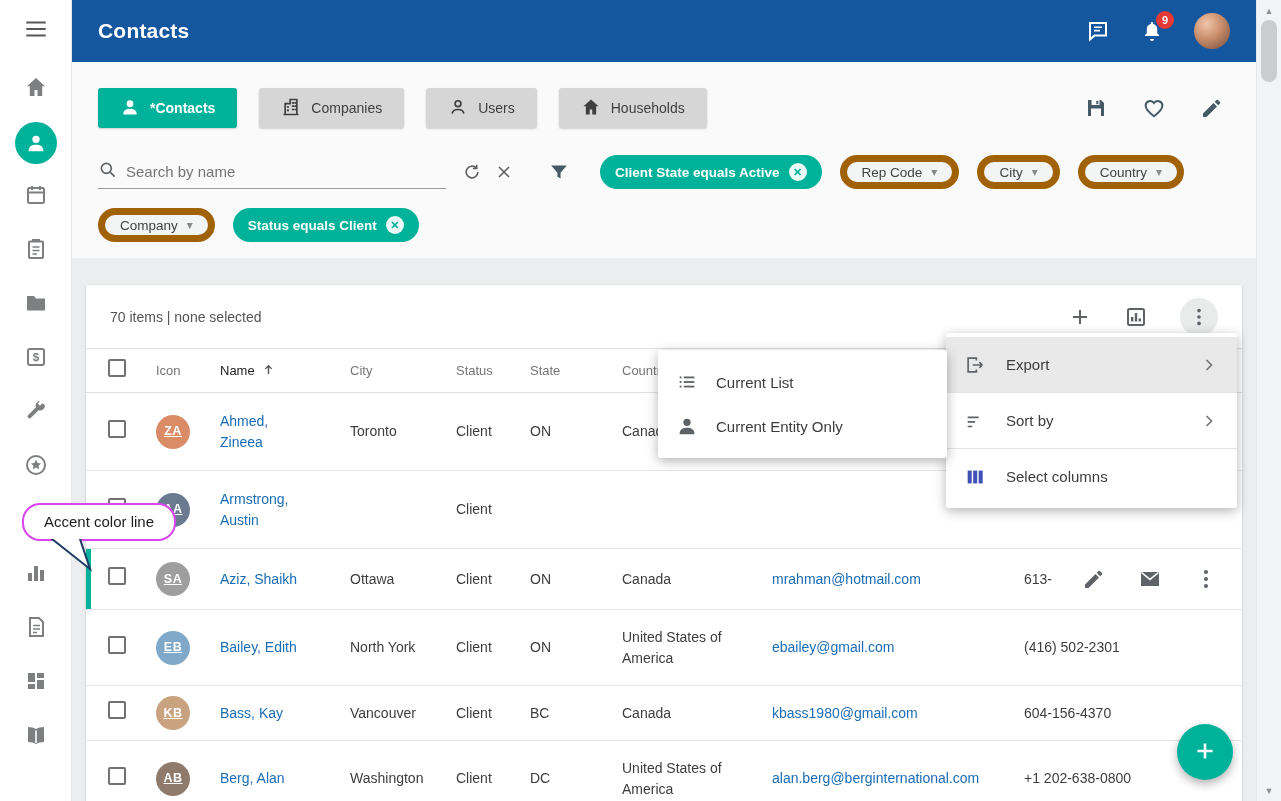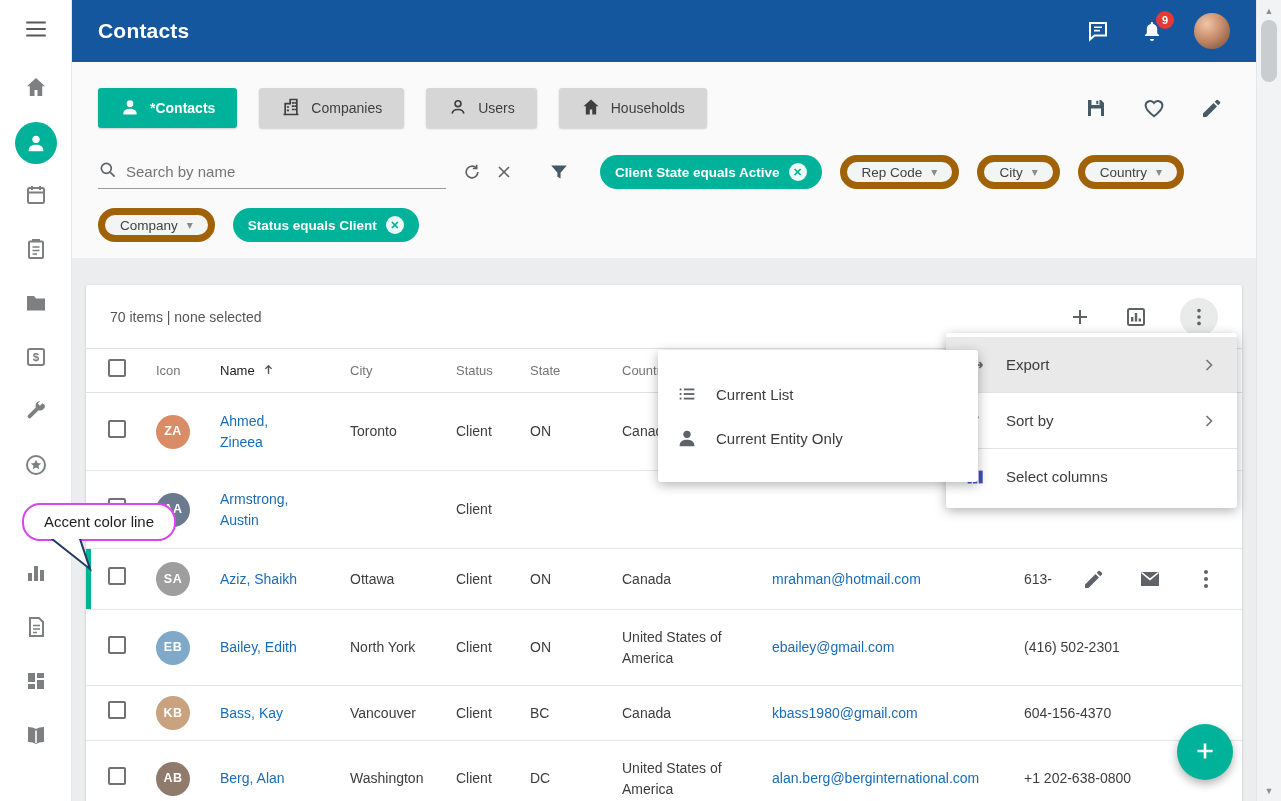--- a/index.html
+++ b/index.html
@@ -62,31 +62,31 @@
   .dots-btn svg{width:22px; height:22px;}
 
   .thead,.trow{display:grid; grid-template-columns:48px 64px 130px 106px 74px 92px 150px 252px 1fr; align-items:center; padding-left:22px;}
   .thead{height:45px; border-top:1px solid #e0e0e0; border-bottom:1px solid #e0e0e0;}
   .hcell{font-size:13px; color:#757575; padding-right:14px;}
   .name-h{color:#212121; font-weight:500; display:flex; align-items:center; gap:6px;}
   .name-h svg{width:15px; height:15px; color:#555;}
   .trow{border-bottom:1px solid #e6e6e6; position:relative; background:#fff;}
   .cell{font-size:14px; color:#3d3d3d; padding-right:14px; line-height:1.5;}
   .checkbox{width:18px; height:18px; border:2px solid #717171; border-radius:2px; background:#fff; display:inline-block; cursor:pointer;}
-  .avatar{width:34px; height:34px; border-radius:50%; color:#fff; font-size:12.5px; font-weight:bold; display:flex; align-items:center; justify-content:center; letter-spacing:.5px;}
+  .avatar{width:34px; height:34px; border-radius:50%; color:#fff; font-size:12.5px; font-weight:bold; display:flex; align-items:center; justify-content:center; letter-spacing:.5px;text-decoration:underline;}
   .name-link{color:var(--link); text-decoration:none; display:inline-block; max-width:92px; cursor:pointer;}
   .email-link{color:var(--link); text-decoration:none; cursor:pointer;}
   .accent-line{position:absolute; left:0; top:0; bottom:0; width:5px; background:var(--accent);}
   .row-actions{position:absolute; right:0; top:0; bottom:1px; display:flex; align-items:center; gap:32px; padding:0 24px 0 14px; background:#fff; color:#5f6368;}
   .row-actions .ra{width:24px; height:24px; cursor:pointer;}
 
   
   .menu{position:absolute; background:#fff; box-shadow:0 3px 12px rgba(0,0,0,.3); border-radius:3px; z-index:20; padding:4px 0;}
   .main-menu{left:946px; top:333px; width:291px;}
-  .sub-menu{left:658px; top:350px; width:320px; padding:22px 0;}
+  .sub-menu{left:658px; top:350px; width:289px; padding:10px 0;}
   .menu-item{display:flex; align-items:center; gap:18px; height:55px; padding:0 18px; cursor:pointer; font-size:15px; color:#3c3c3c;}
   .sub-menu .menu-item{height:44px; gap:16px;}
   .menu-item.highlighted{background:#e9e9e9;}
   .mi-icon{width:24px; height:24px; color:#5f6368; flex:none; display:flex; align-items:center;}
   .mi-icon svg{width:22px; height:22px;}
   .mi-icon.indigo{color:var(--columns_icon);}
   .mi-label{flex:1;}
   .mi-chevron{width:20px; height:20px; color:#757575;}
   .menu-divider{height:1px; background:#e3e3e3;}
 

